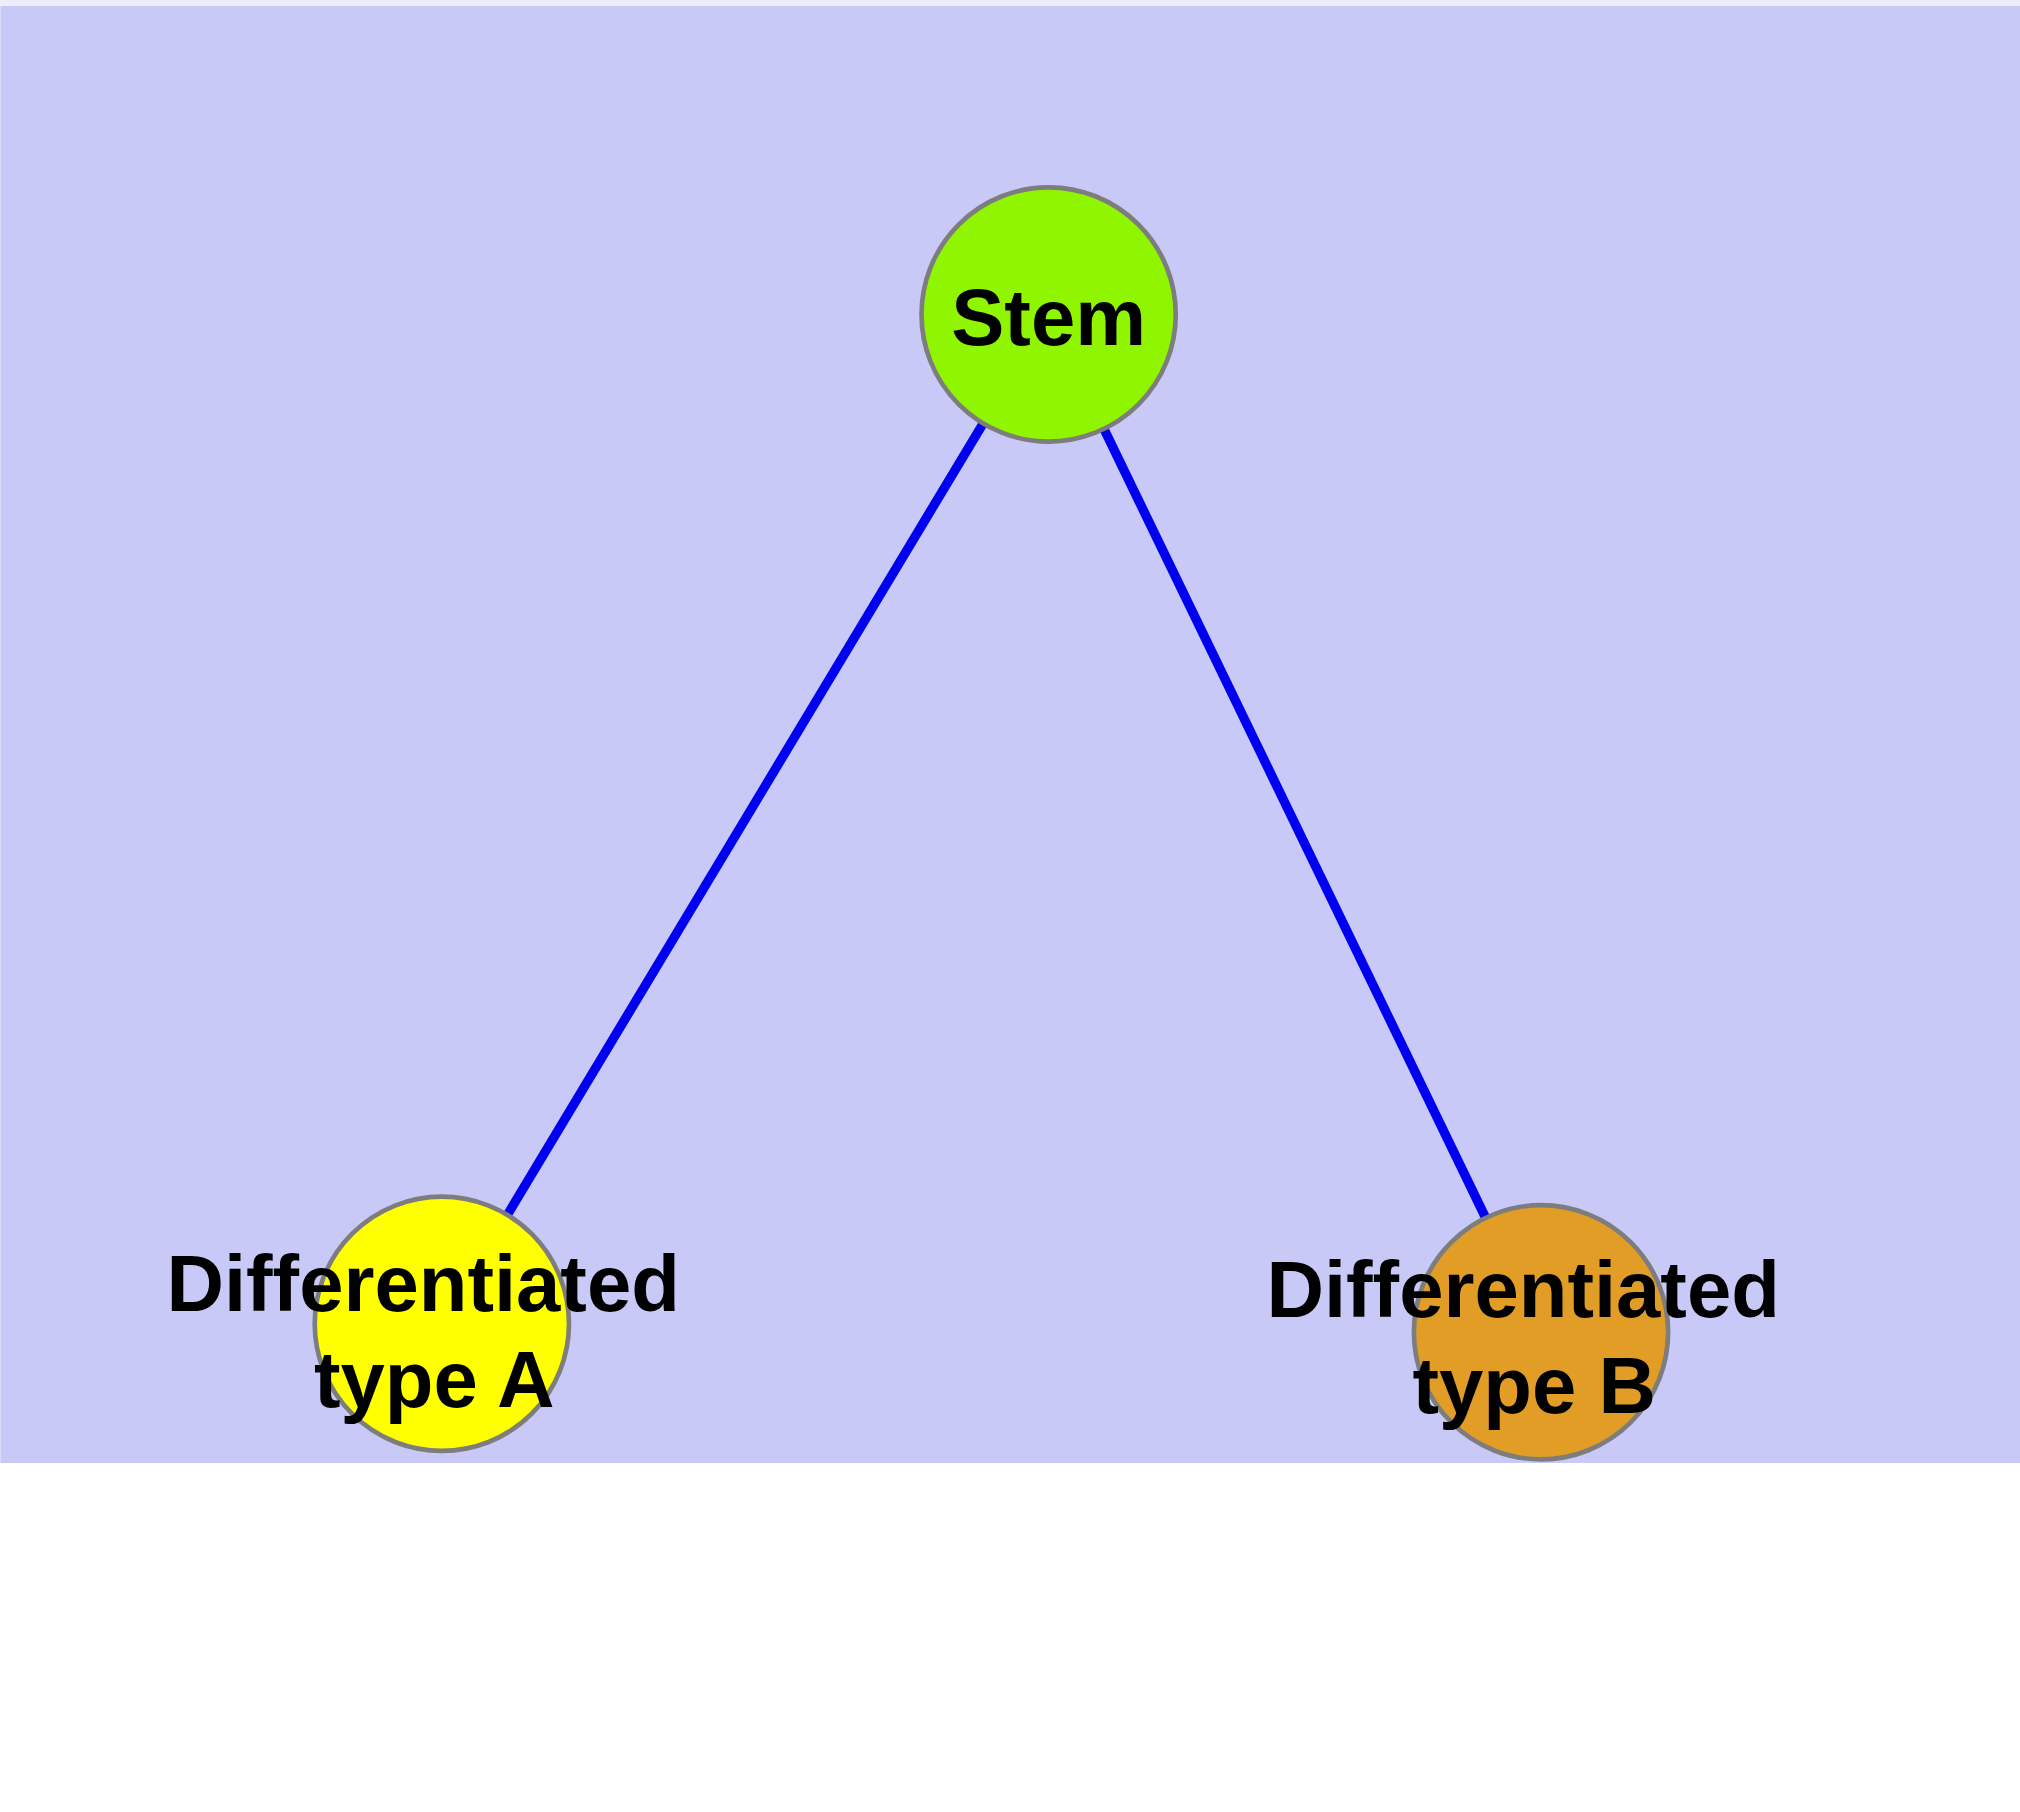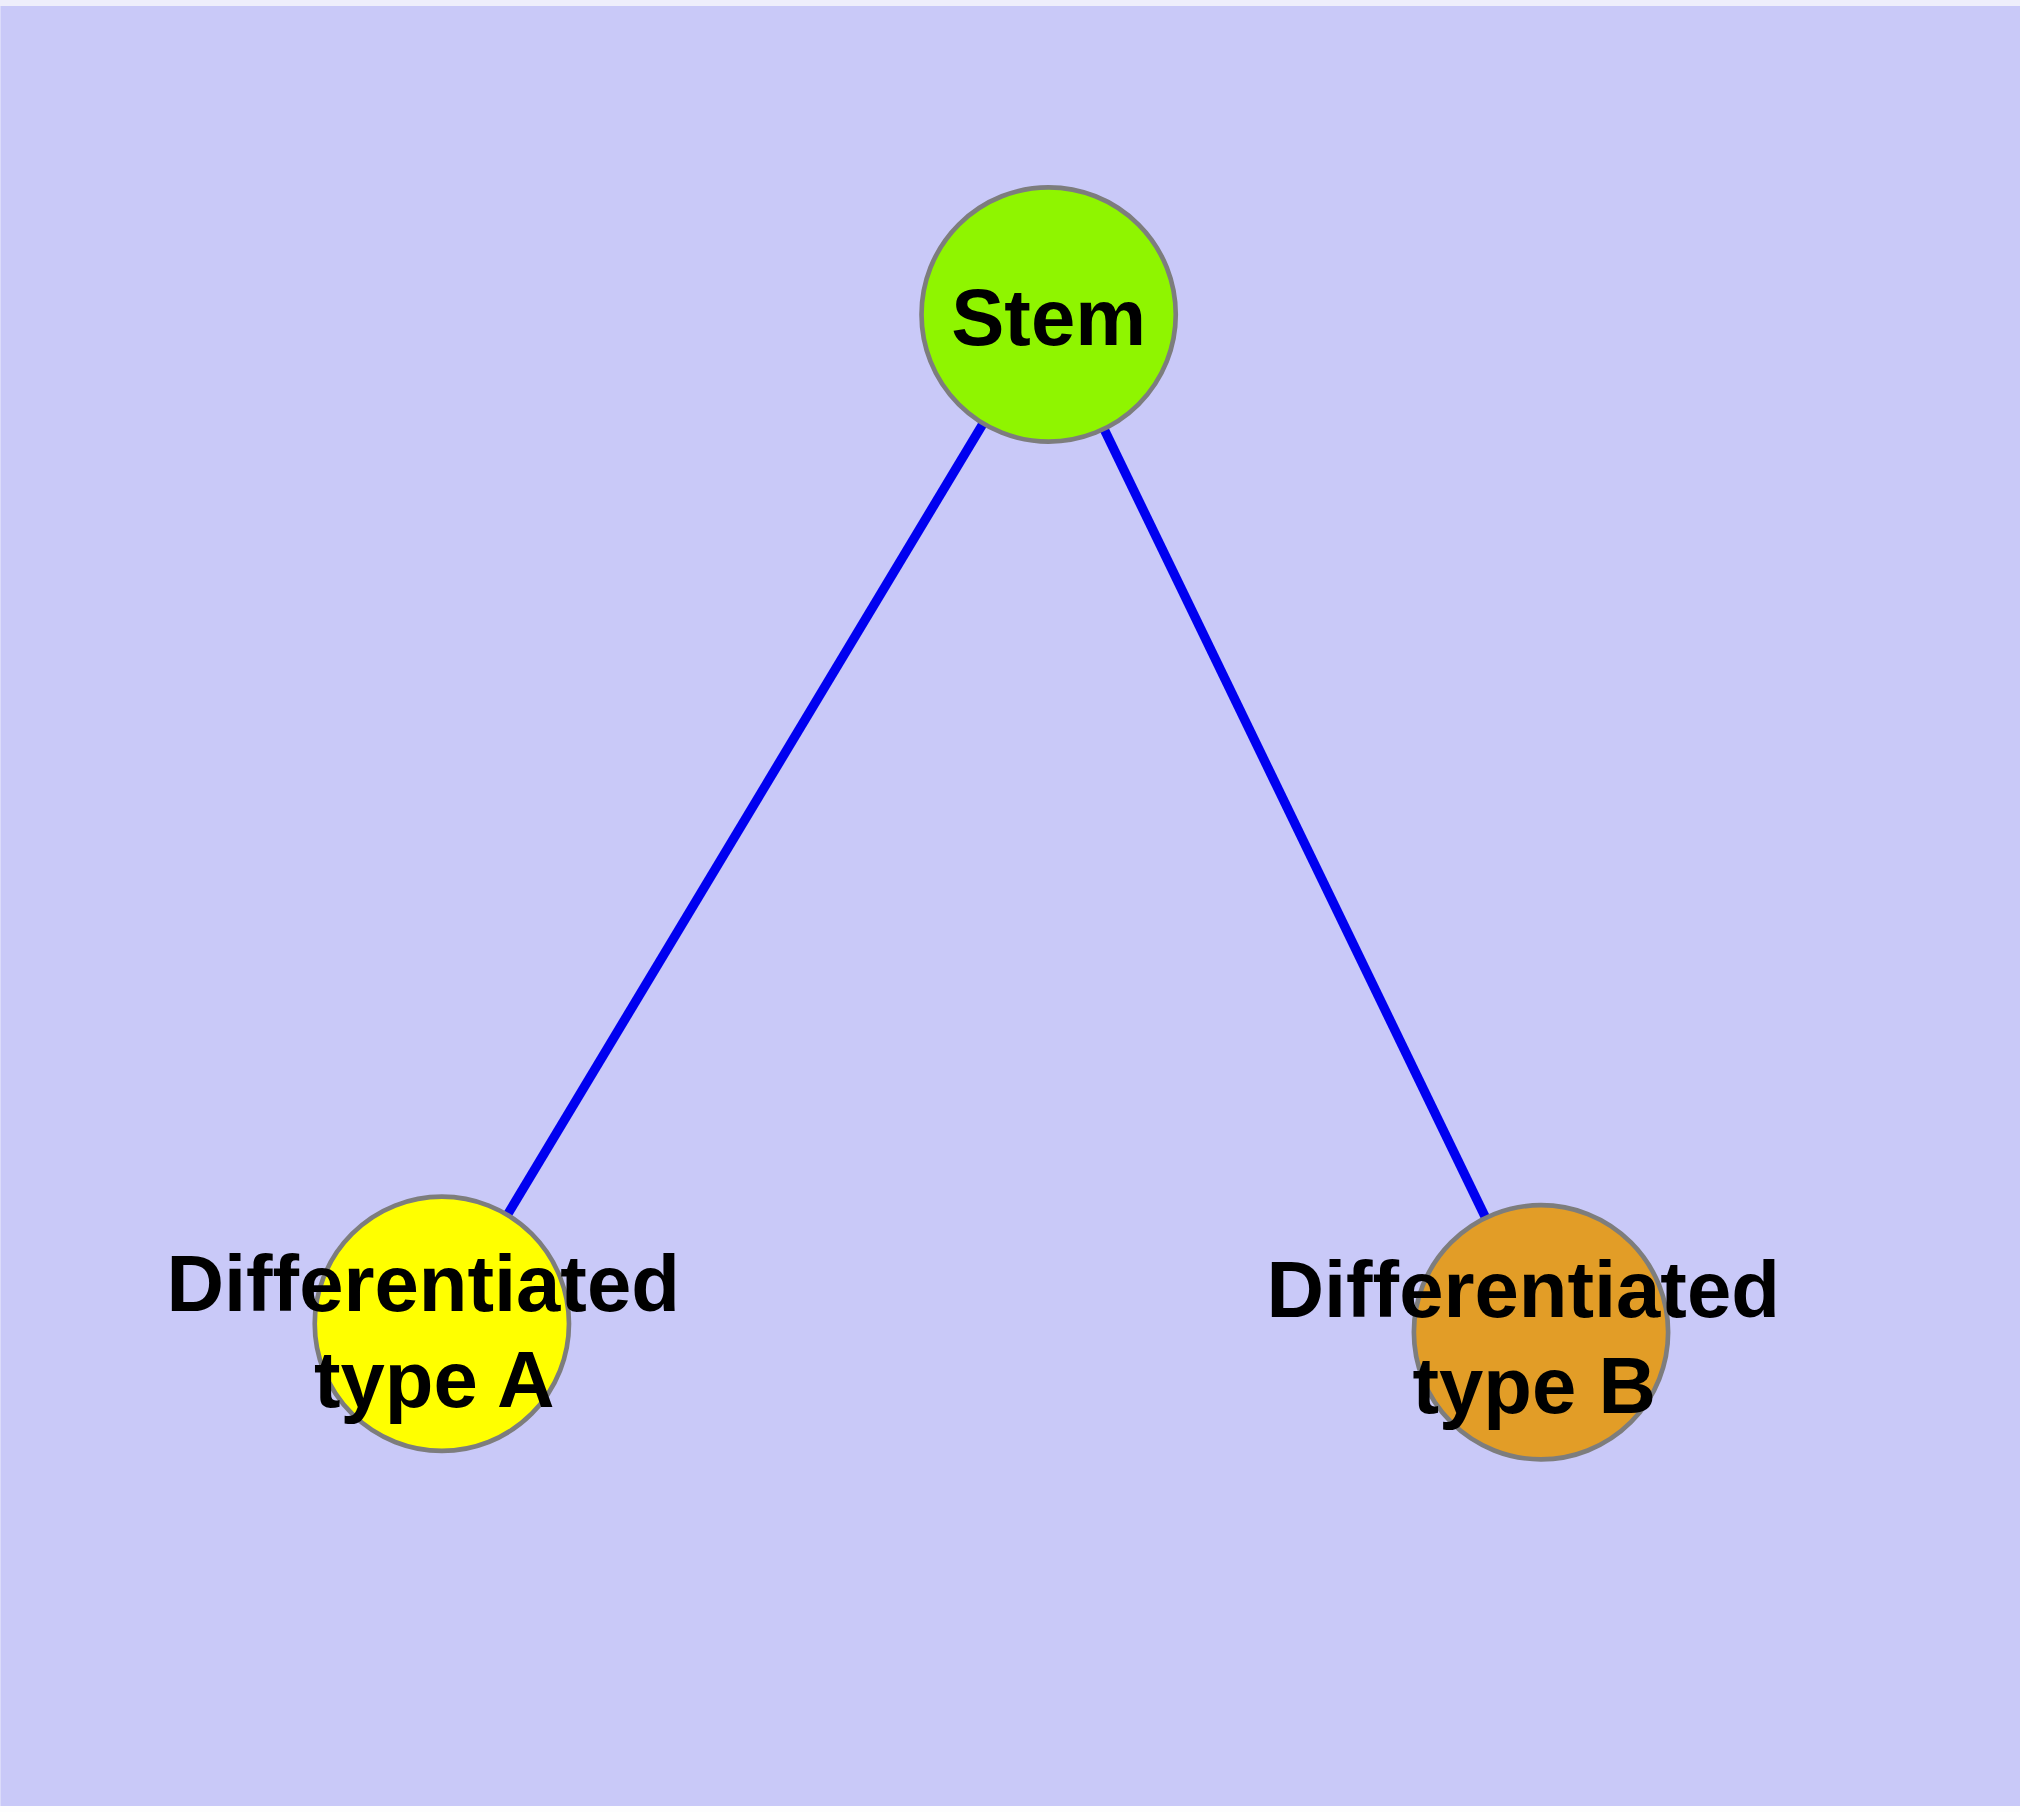--- a/index.html
+++ b/index.html
@@ -4,21 +4,21 @@
 <style>
   html, body {
     margin: 0;
     padding: 0;
     background: #ffffff;
     font-family: "Liberation Sans", sans-serif;
   }
   .canvas {
     position: relative;
     width: 2021px;
-    height: 1812px;
+    height: 1463px;
     overflow: hidden;
     background: #ffffff;
   }
   .page-strip-top {
     position: absolute;
     left: 0; top: 0;
     width: 100%; height: 6px;
     background: #eeeefb;
   }
   .page-strip-bottom {

